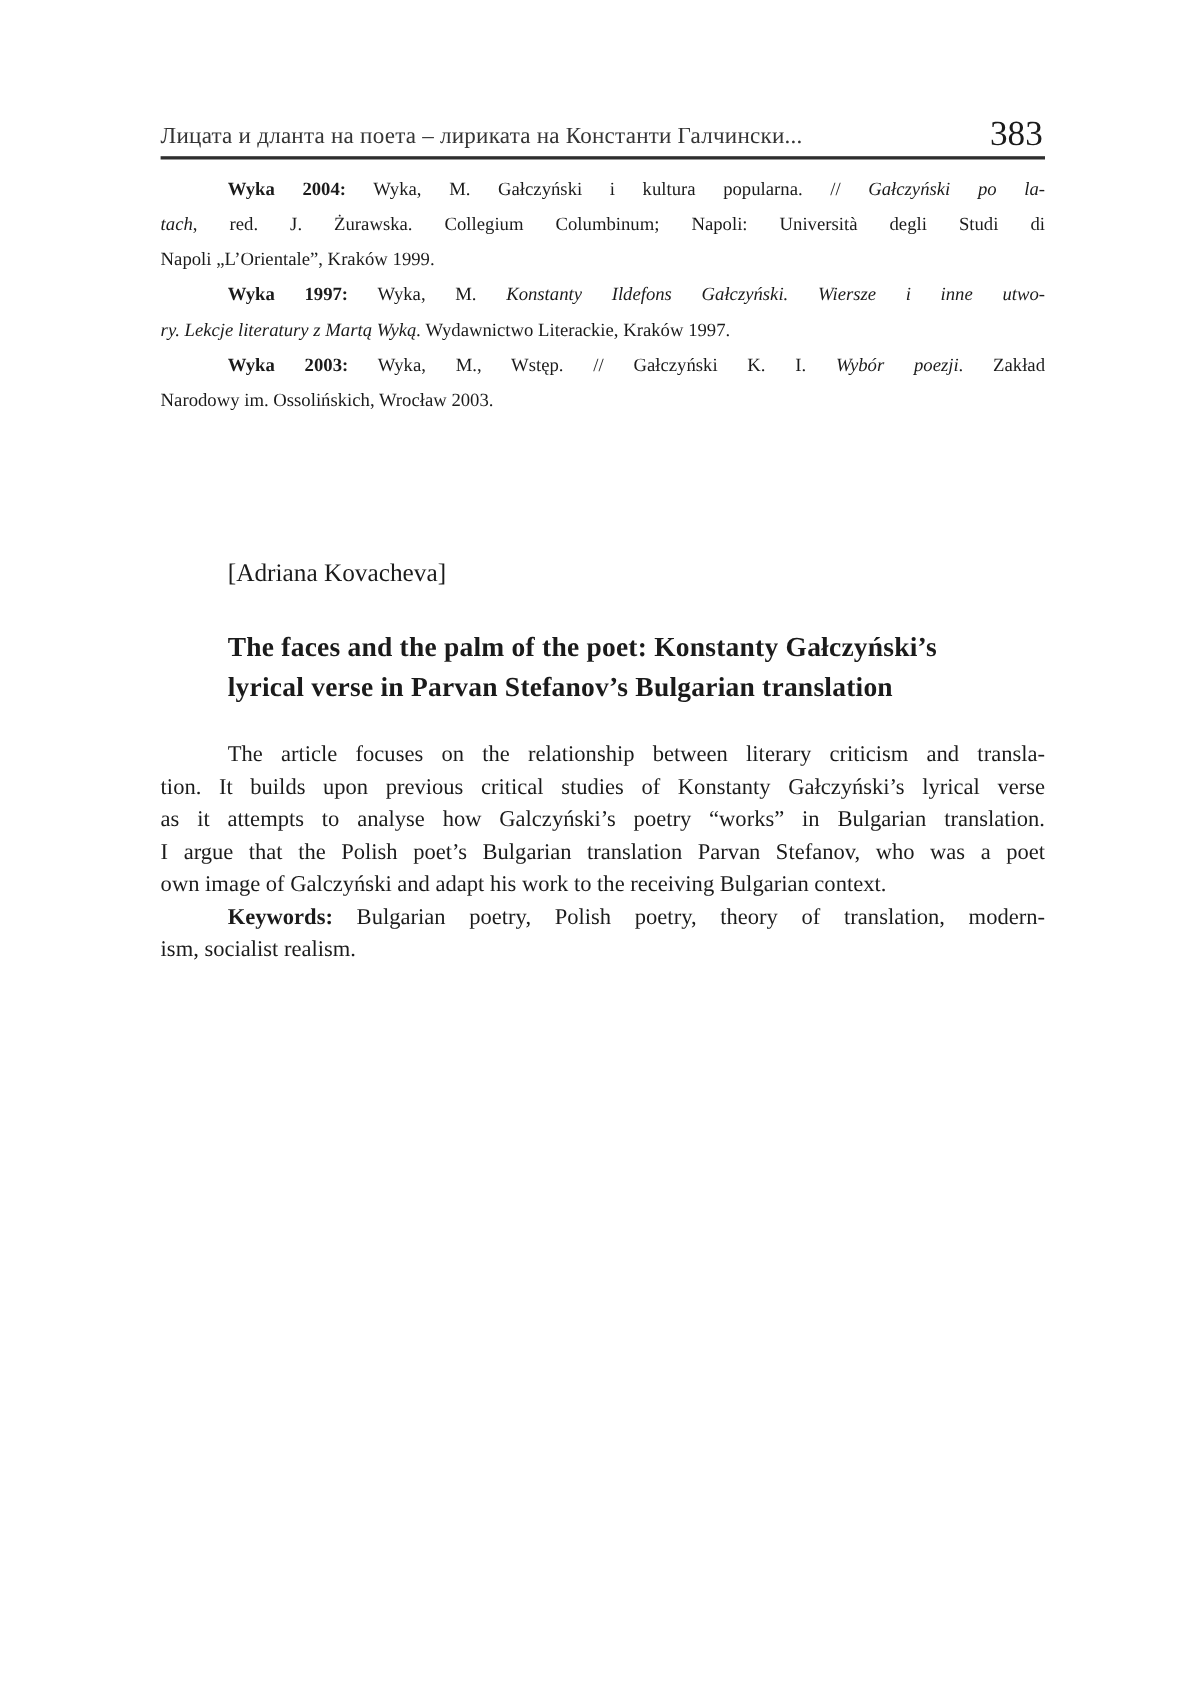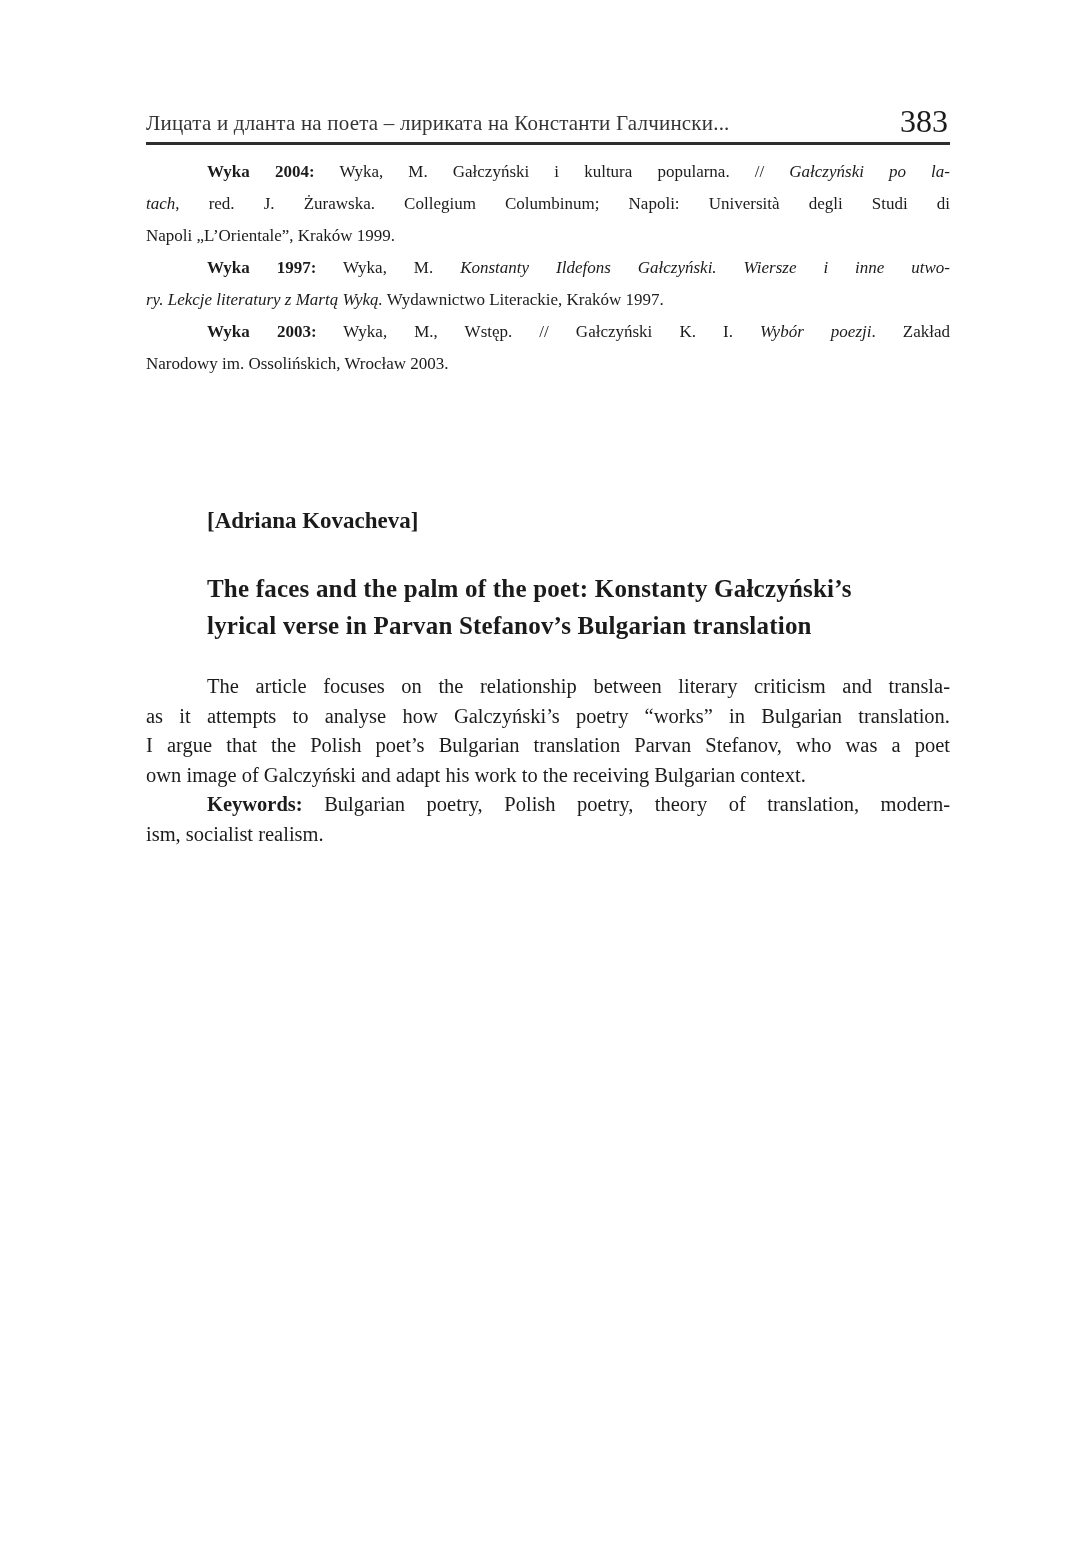--- a/index.html
+++ b/index.html
@@ -49,21 +49,20 @@
     left: 146px;
     width: 804px;
     font-size: 17px;
     line-height: 32px;
   }
   .author-line {
     position: absolute;
     top: 508px;
     left: 207px;
     font-size: 23px;
-    font-weight: bold;
   }
   .article-title {
     position: absolute;
     top: 570px;
     left: 207px;
     width: 770px;
     font-size: 25px;
     font-weight: bold;
     line-height: 37px;
     letter-spacing: 0.2px;
@@ -112,20 +111,21 @@
 
   <div class="author-line">[Adriana Kovacheva]</div>
 
   <div class="article-title">
       <div class="tline last"><span>The faces and the palm of the poet: Konstanty Gałczyński’s</span></div>
       <div class="tline last"><span>lyrical verse in Parvan Stefanov’s Bulgarian translation</span></div>
     </div>
 
   <div class="abstract">
       <div class="tline indent"><span>The article focuses on the relationship between literary criticism and transla-</span></div>
+      <div class="tline"><span>tion. It builds upon previous critical studies of Konstanty Gałczyński’s lyrical verse</span></div>
       <div class="tline"><span>as it attempts to analyse how Galczyński’s poetry “works” in Bulgarian translation.</span></div>
       <div class="tline"><span>I argue that the Polish poet’s Bulgarian translation Parvan Stefanov, who was a poet</span></div>
       <div class="tline last"><span>own image of Galczyński and adapt his work to the receiving Bulgarian context.</span></div>
       <div class="tline indent"><span class="seg-b">Keywords:</span><span> Bulgarian poetry, Polish poetry, theory of translation, modern-</span></div>
       <div class="tline last"><span>ism, socialist realism.</span></div>
     </div>
 
 </div>
 
 </body></html>

